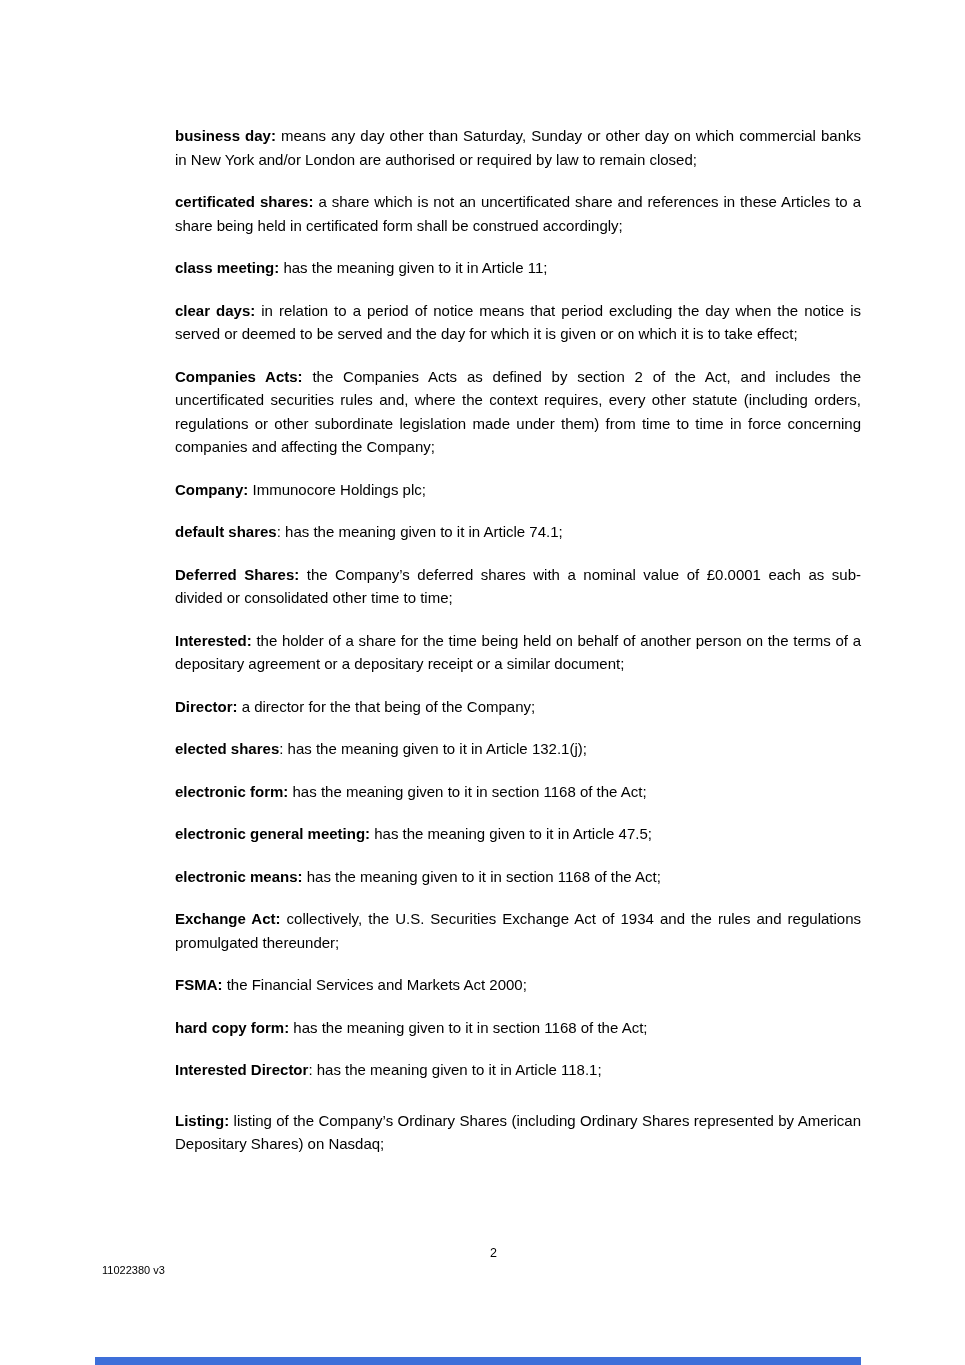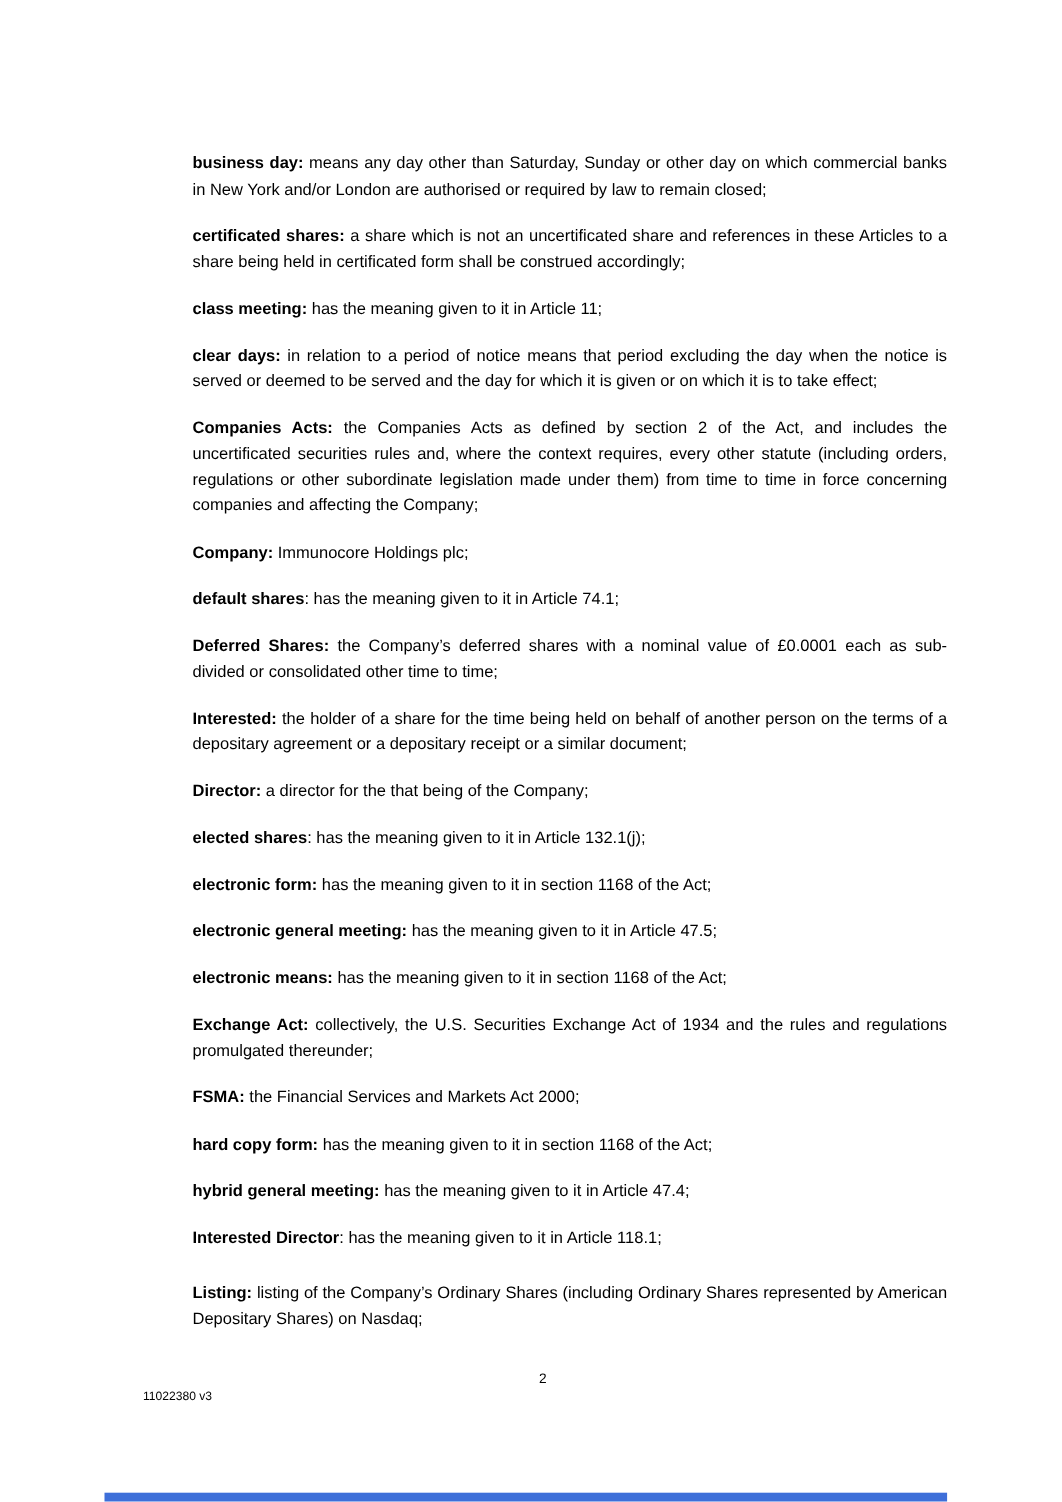--- a/index.html
+++ b/index.html
@@ -16,21 +16,21 @@
     color: #000000;
   }
   .page {
     position: absolute;
     inset: 0;
     background: #ffffff;
   }
   .content {
     position: absolute;
     left: 175px;
-    top: 137px;
+    top: 124px;
     width: 686px;
     font-size: 15px;
     line-height: 23.5px;
     text-align: justify;
   }
   p.def {
     margin: 0 0 19px 0;
     padding: 0;
   }
   p.def:last-child {
@@ -45,21 +45,21 @@
     top: 1246px;
     left: 22px;
     right: 0;
     text-align: center;
     font-size: 12.5px;
     line-height: 14px;
   }
   .footer-id {
     position: absolute;
     top: 1264px;
-    left: 130px;
+    left: 102px;
     font-size: 11px;
     line-height: 13px;
   }
   .bottom-bar {
     position: absolute;
     left: 95px;
     bottom: 0;
     width: 766px;
     height: 8px;
   }
@@ -98,21 +98,20 @@
       <p class="def"><span class="term">electronic general meeting:</span><span> has the meaning given to it in Article 47.5;</span></p>
 
       <p class="def"><span class="term">electronic means:</span><span> has the meaning given to it in section 1168 of the Act;</span></p>
 
       <p class="def"><span class="term">Exchange Act:</span><span> collectively, the U.S. Securities Exchange Act of 1934 and the rules and regulations promulgated thereunder;</span></p>
 
       <p class="def"><span class="term">FSMA:</span><span> the Financial Services and Markets Act 2000;</span></p>
 
       <p class="def"><span class="term">hard copy form:</span><span> has the meaning given to it in section 1168 of the Act;</span></p>
 
-      <p class="def"><span class="term">hybrid general meeting:</span><span> has the meaning given to it in Article 47.4;</span></p>
 
       <p class="def"><span class="term">Interested Director</span><span>: has the meaning given to it in Article 118.1;</span></p>
 
       <p class="def"><span class="term">Listing:</span><span> listing of the Company’s Ordinary Shares (including Ordinary Shares represented by American Depositary Shares) on Nasdaq;</span></p>
     </div>
 
   <div class="page-num">2</div>
 
   <div class="footer-id">11022380 v3</div>
 

